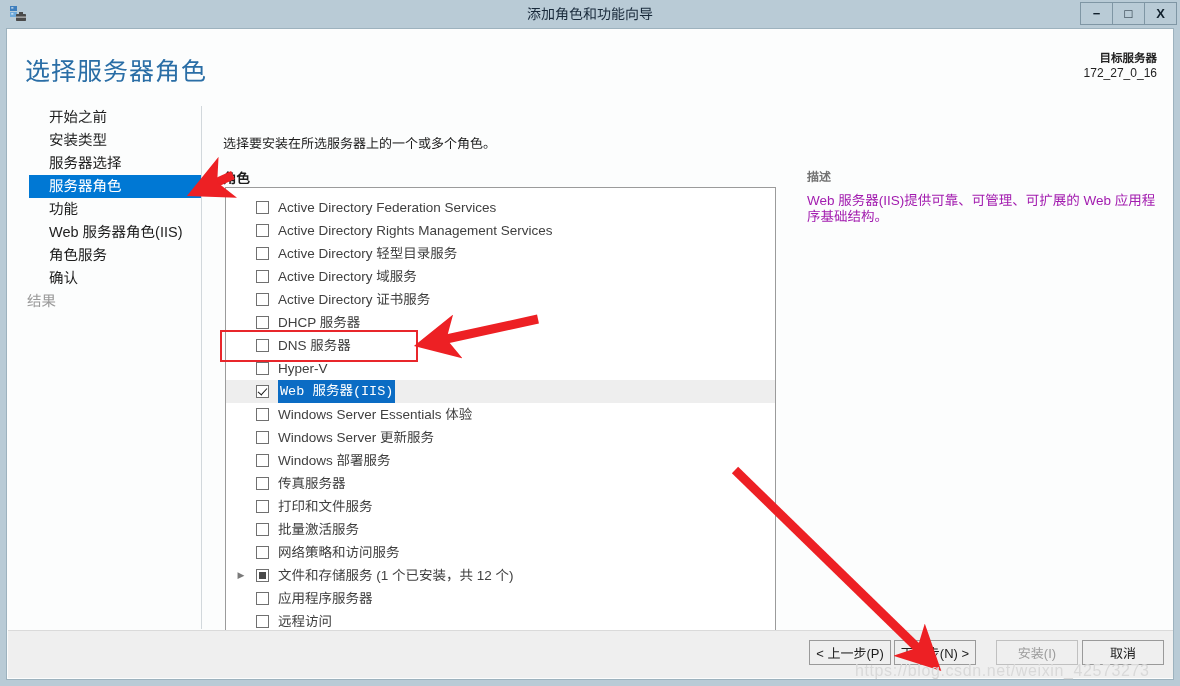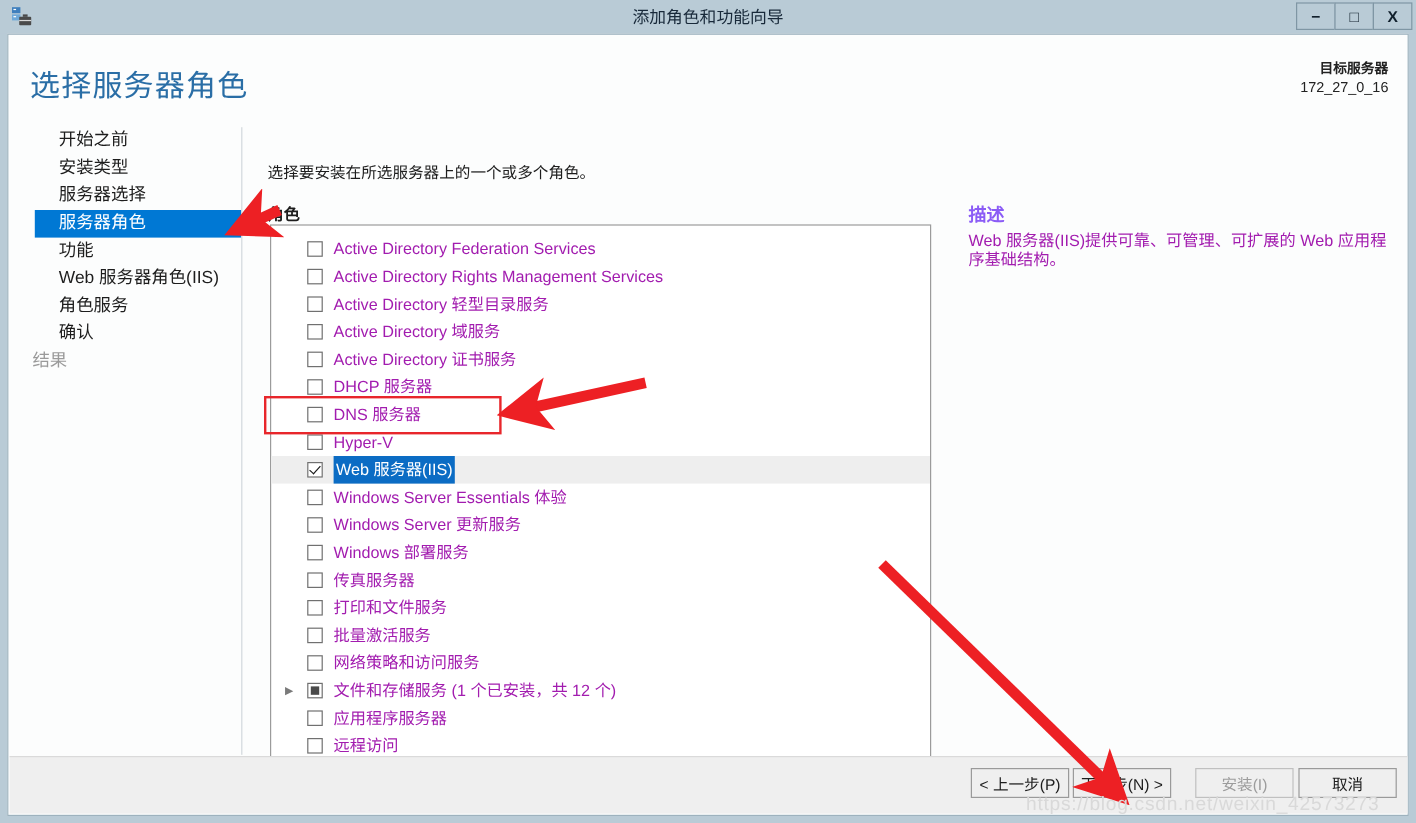--- a/index.html
+++ b/index.html
@@ -162,21 +162,21 @@
     width: 100%;
   }
   .role-row {
     position: relative;
     height: 23px;
     display: flex;
     align-items: center;
     padding-left: 8px;
     box-sizing: border-box;
   }
-  .role-row.highlight { background: #eeeeee; }
+  .role-row.highlight { background: #eeeeee; font-family: Liberation Mono, monospace; }
   .tri {
     width: 14px;
     font-size: 9px;
     color: #7a7a7a;
     line-height: 23px;
     flex: 0 0 14px;
     text-align: center;
   }
   .tri.empty { visibility: hidden; }
   .cbox {
@@ -200,37 +200,37 @@
   }
   .cbox.partial::after {
     content: "";
     position: absolute;
     left: 2px; top: 2px;
     width: 7px; height: 7px;
     background: #4a4a4a;
   }
   .role-label {
     font-size: 13.5px;
-    color: #a21caf;
+    color: #404040;
     white-space: nowrap;
     line-height: 23px;
   }
   .role-label.sel {
     background: #0b6cc4;
     color: #ffffff;
     padding: 0 2px;
   }
 
   
   .desc-title {
     position: absolute;
     left: 800px; top: 138px;
-    font-size: 15px;
+    font-size: 12px;
     font-weight: bold;
-    color: #8b5cf6;
+    color: #737373;
   }
   .desc-body {
     position: absolute;
     left: 800px; top: 164px;
     width: 352px;
     font-size: 13.5px;
     line-height: 16px;
     color: #a21caf;
   }
 

